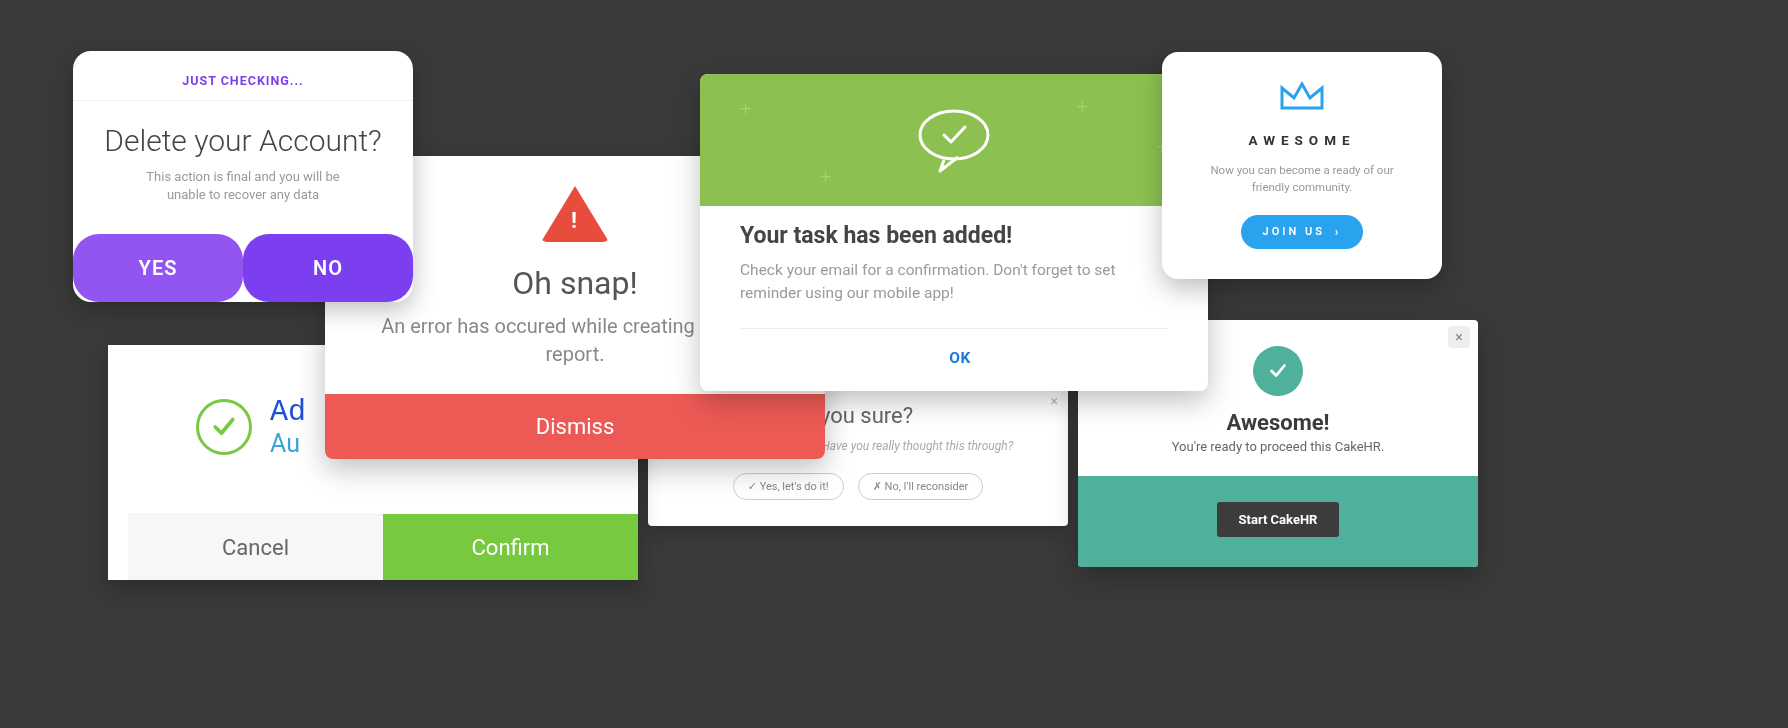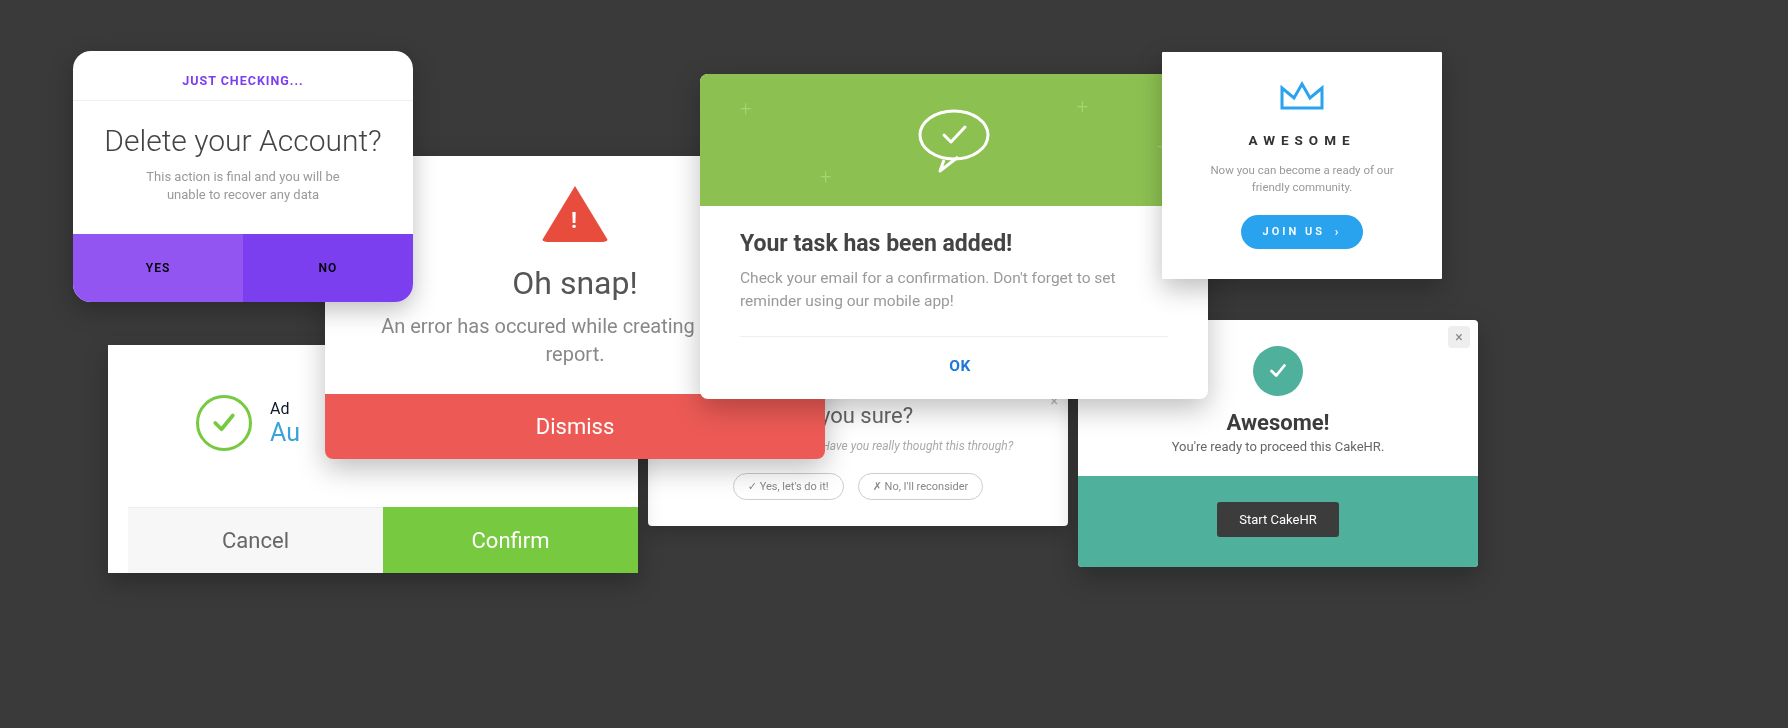--- a/index.html
+++ b/index.html
@@ -43,22 +43,23 @@
     text-align: center;
     font-size: 13px;
     color: #9a9a9a;
     line-height: 1.4;
     padding: 0 60px 30px;
   }
   .card-delete .btnrow { display: flex; height: 68px; }
   .card-delete .btn {
     flex: 1;
     display: flex; align-items: center; justify-content: center;
-    color: #000000; font-size: 12px; font-weight: 600; letter-spacing: 1px;
+    color: #ffffff; font-size: 20px; font-weight: 600; letter-spacing: 1px;
     cursor: pointer;
+    border-radius: 26px;
   }
   .card-delete .btn-yes { background: #9255f2; }
   .card-delete .btn-no  { background: #7b3ff0; position: relative; }
   .card-delete .btn-no::before {
     content:''; position:absolute; left:0; right:0; bottom:-6px; height:6px;
     background: rgba(0,0,0,.4); transform: skewX(-12deg); transform-origin: left;
   }
 
   
   .card-error {
@@ -107,21 +108,21 @@
   }
   .card-confirm .top {
     display:flex; align-items:center; gap:18px;
     padding: 50px 28px 56px 88px;
   }
   .card-confirm .check-circle {
     width:56px; height:56px; border:3px solid #77c93f; border-radius:50%;
     display:flex; align-items:center; justify-content:center; flex-shrink:0;
   }
   .card-confirm .check-circle svg { width:30px; height:30px; stroke:#77c93f; }
-  .card-confirm .textcol .line1 { font-size:16px; color:#0f172a; }
+  .card-confirm .textcol .line1 { font-size:30px; color:#1d4ed8;font-family:Liberation Mono, monospace; }
   .card-confirm .textcol .line2 { font-size:25px; color:#3aa3d9; }
   .card-confirm .btnrow { display:flex; height:66px;margin-left:20px; }
   .card-confirm .cancel {
     flex:1; display:flex; align-items:center; justify-content:center;
     font-size:22px; color:#666; background:#f7f7f7; border-top:1px solid #eee; cursor:pointer;
   }
   .card-confirm .confirm {
     flex:1; display:flex; align-items:center; justify-content:center;
     font-size:22px; color:#fff; background:#77c93f; cursor:pointer;
   }
@@ -169,39 +170,39 @@
   .card-task .hdr {
     background:#8cc152; height:132px; position:relative;
     display:flex; align-items:center; justify-content:center;
   }
   .card-task .hdr svg.bubble { width:82px; height:70px; }
   .card-task .plus {
     position:absolute; color:#a5d473; font-size:20px; font-weight:300;
   }
   .card-task .title {
     font-size: 23px; font-weight:700; color:#444;
-    padding: 24px 40px 10px;
+    padding: 16px 40px 10px;
   }
   .card-task .body {
     font-size: 15.5px; color:#9a9a9a; line-height:1.5;
     padding: 0 40px 22px;
   }
   .card-task .divider { height:1px; background:#eee; margin: 0 40px; }
   .card-task .ok {
     text-align:center; color:#1e78d6; font-weight:700; font-size:15.5px;
     padding: 20px 0 24px; cursor:pointer; letter-spacing:.5px;margin-left:12px;
   }
 
   
   .card-join {
     position: absolute;
     left: 1162px; top: 52px;
     width: 280px;
     background:#fff;
-    border-radius: 1px;
+    border-radius: 16px;
     box-shadow: 0 10px 26px rgba(0,0,0,.25);
     z-index: 70;
     padding: 28px 20px 30px;
     text-align:center;
   }
   .card-join svg.crown { width:44px; height:32px; margin-bottom:16px; }
   .card-join .title {
     font-size: 13.5px; letter-spacing: 6px; font-weight:700; color:#333;
     padding-bottom: 14px;
   }
@@ -250,21 +251,21 @@
     background:#4fb09b; padding: 26px 0 30px; position:relative;
     display:flex; justify-content:center;
   }
   .card-cake .teal::before {
     content:''; position:absolute; top:-9px; left:50%; transform:translateX(-50%);
     width:0; height:0;
     border-left:9px solid transparent; border-right:9px solid transparent;
     border-top:9px solid #fff;
   }
   .card-cake .startbtn {
-    background:#3c3c3c; color:#fff; font-size:13px; font-weight:400;
+    background:#3c3c3c; color:#fff; font-size:13px; font-weight:700;
     padding:10px 22px; border-radius:3px; cursor:pointer;
   }
 
   .checkpath { fill:none; stroke-width:3; stroke-linecap:round; stroke-linejoin:round; }
 </style>
 </head>
 <body>
 
 <div class="card-confirm">
   <div class="top">

